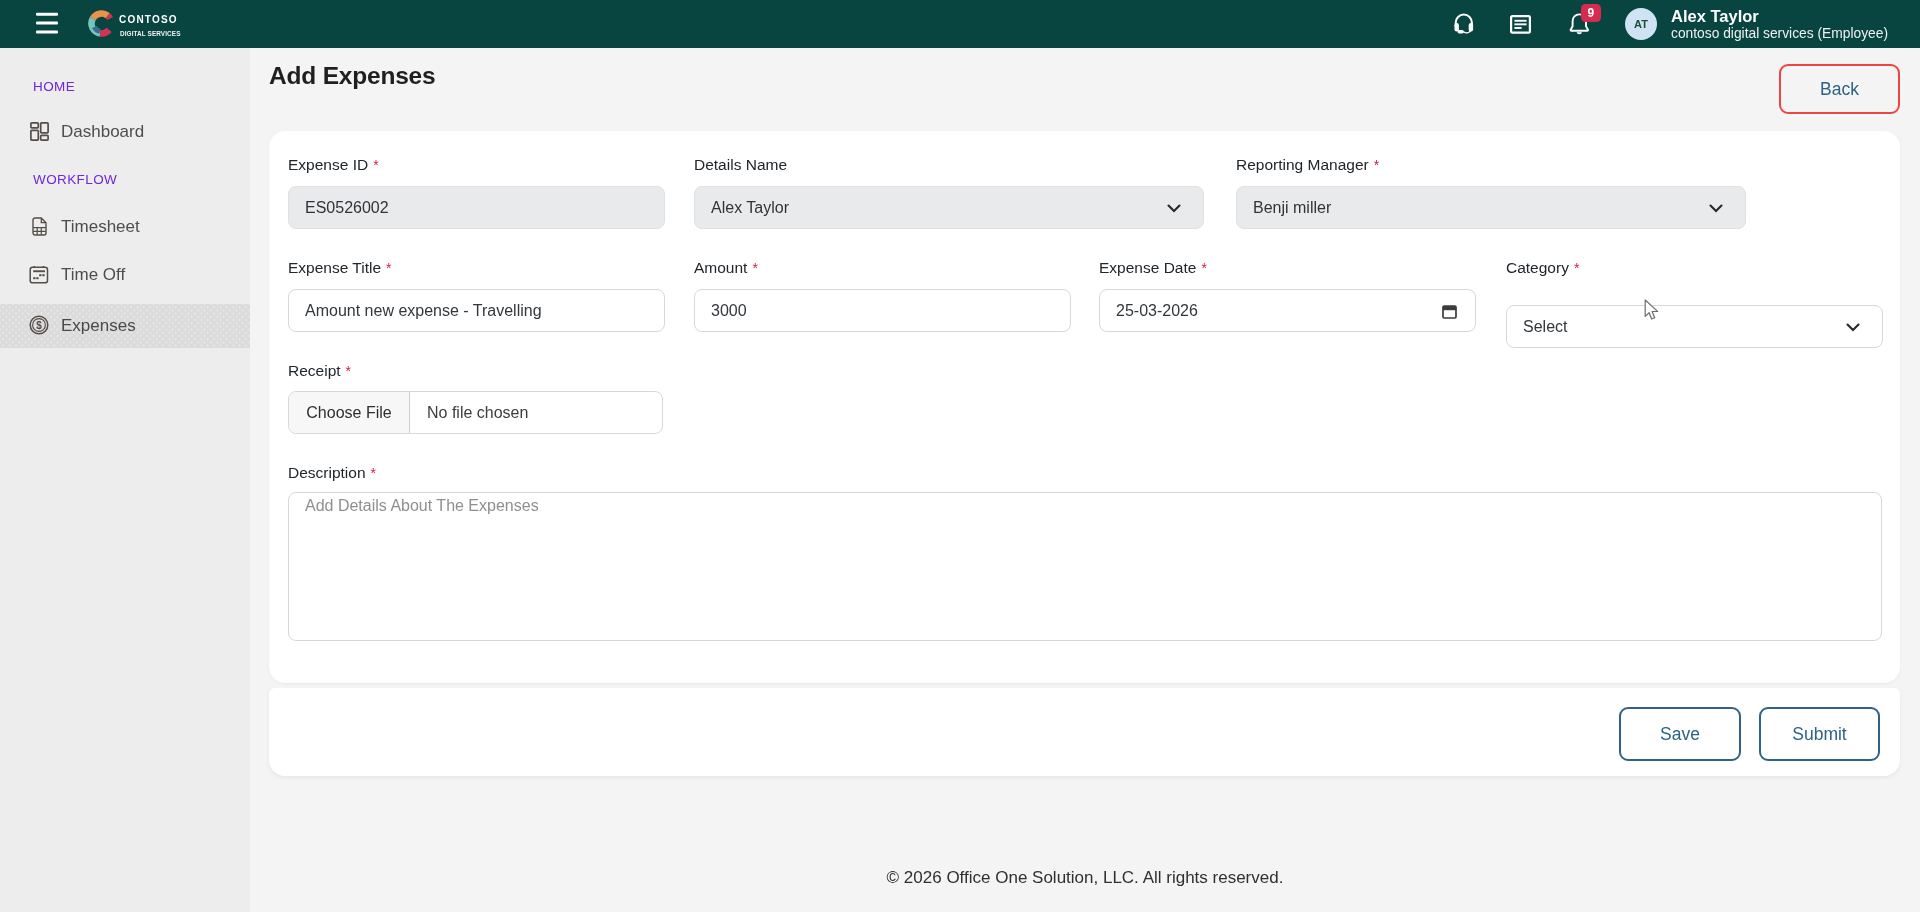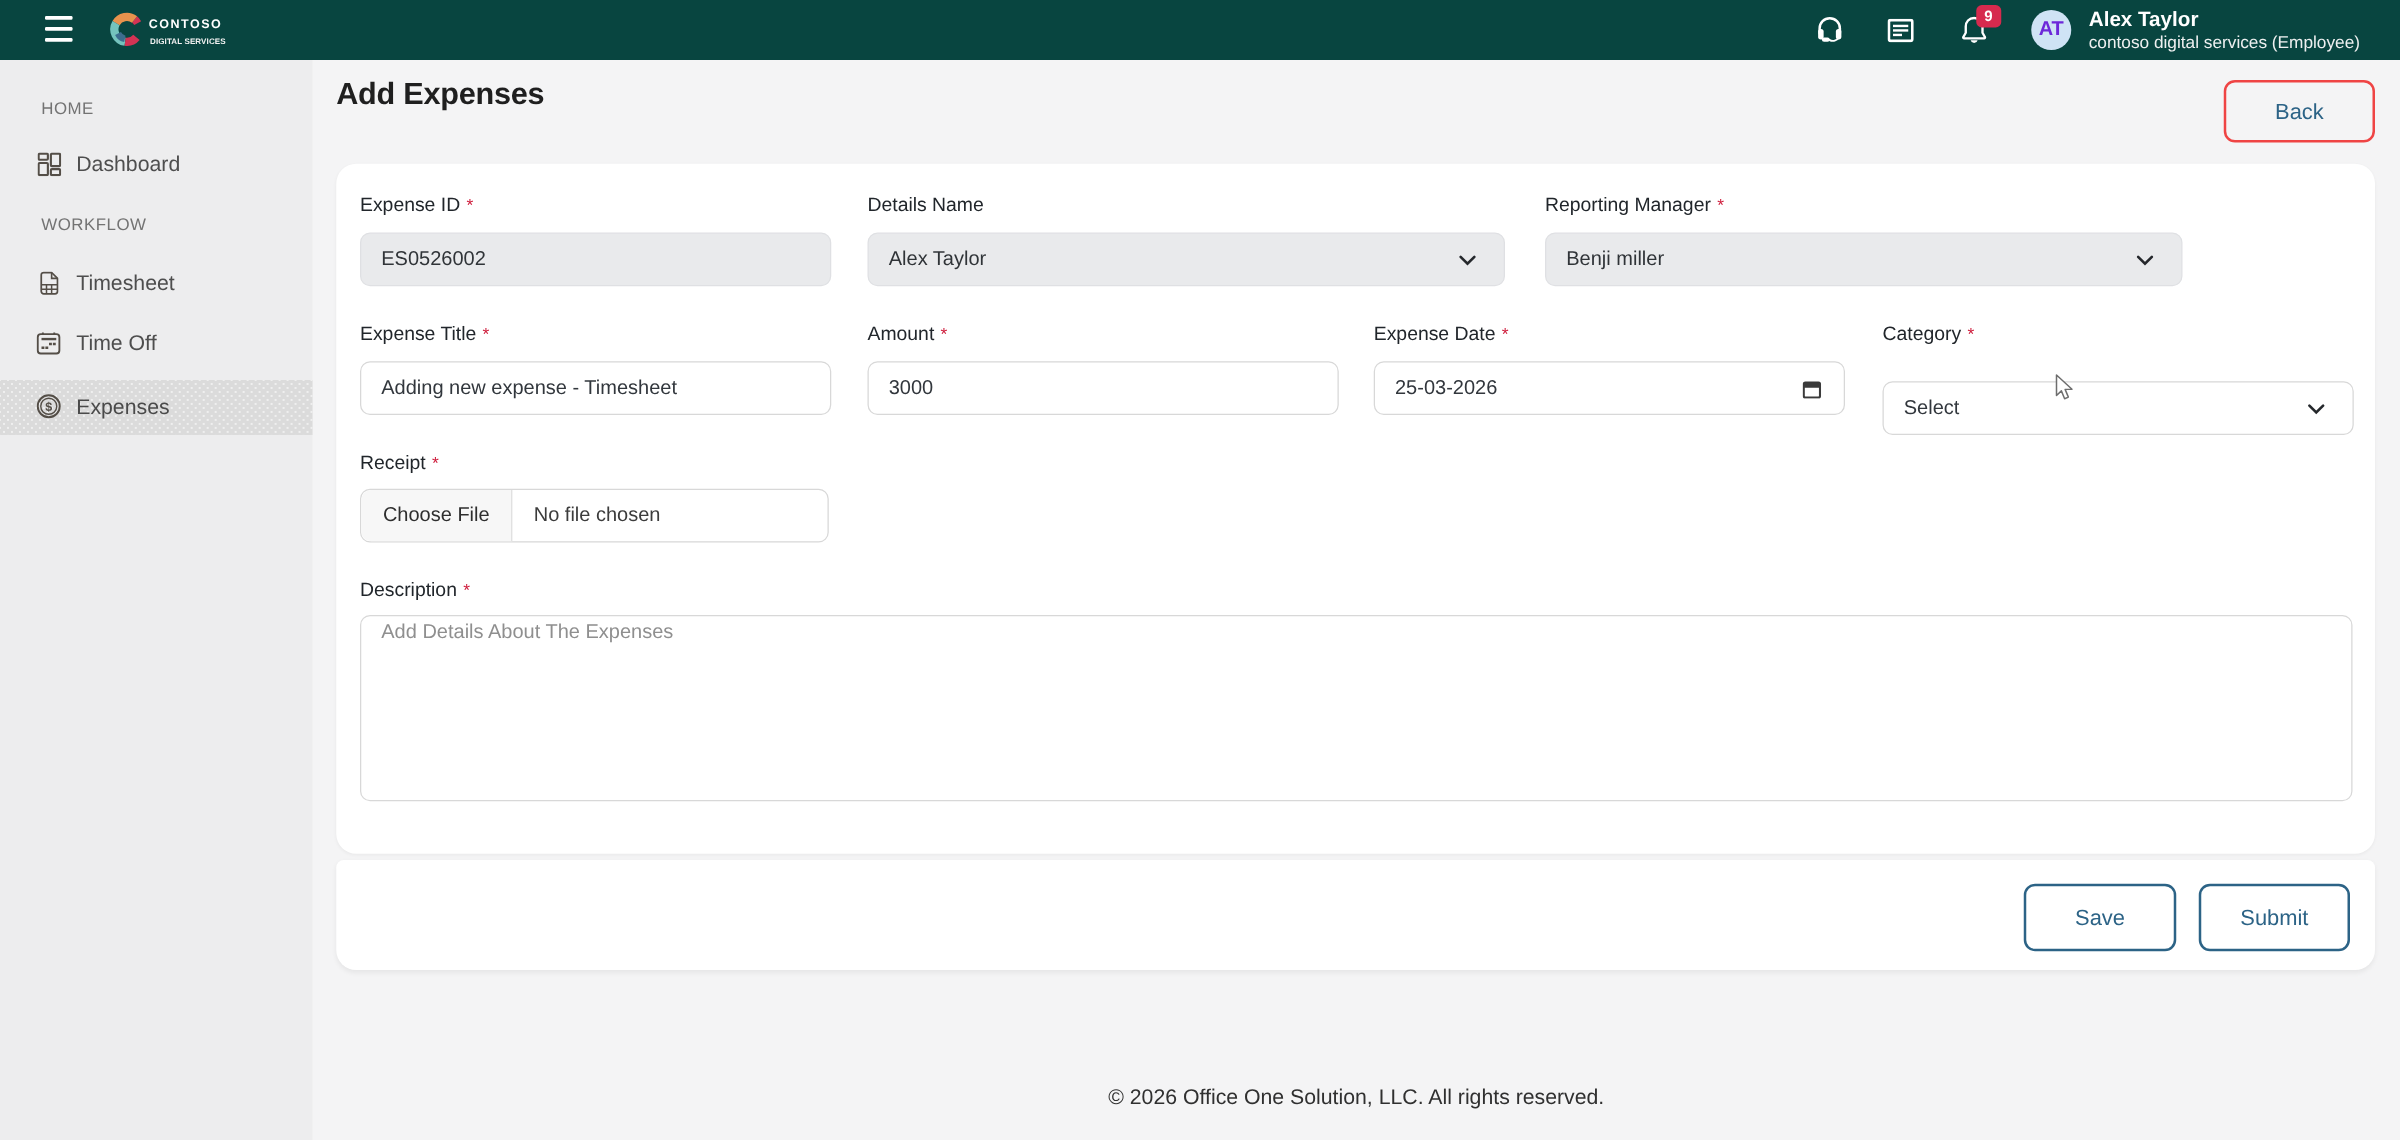--- a/index.html
+++ b/index.html
@@ -5,21 +5,21 @@
   * { margin:0; padding:0; box-sizing:border-box; }
   html,body { width:1920px; height:912px; overflow:hidden; }
   body { font-family:"Liberation Sans", sans-serif; background:#f4f4f5; position:relative; }
   .abs { position:absolute; }
 
   
   #nav { position:absolute; left:0; top:0; width:1920px; height:48px; background:#084540; }
 
   
   #side { position:absolute; left:0; top:48px; width:250px; height:864px; background:#ededee; }
-  .sec-label { position:absolute; left:33px; font-size:13.5px; color:#737373; letter-spacing:0.4px; }
+  .sec-label { position:absolute; left:33px; font-size:13.5px; color:#6d28d9; letter-spacing:0.4px; }
   .nav-item { position:absolute; font-size:17px; color:#4e4e4e; }
   #active-row { position:absolute; left:0; top:256px; width:250px; height:44px; background:#dbdbdb;
      background-image: radial-gradient(rgba(255,255,255,0.55) 0.8px, transparent 1px), radial-gradient(rgba(255,255,255,0.55) 0.8px, transparent 1px);
      background-size:6.4px 6.4px; background-position:0 0, 3.2px 3.2px; }
 
   
   #title { position:absolute; left:269px; top:62px; font-size:24.5px; font-weight:700; color:#1f1f1f; letter-spacing:-0.2px; }
   #back-btn { position:absolute; left:1779px; top:64px; width:121px; height:50px; border:2px solid #ef4444; border-radius:9px; color:#2c6386; font-size:17.5px; display:flex; align-items:center; justify-content:center; }
 
   #card { position:absolute; left:269px; top:131px; width:1631px; height:552px; background:#fff; border-radius:16px; box-shadow:0 1px 3px rgba(0,0,0,0.05); }
@@ -71,21 +71,21 @@
     <rect x="4.4" y="8.4" width="12.2" height="1.9" fill="#fff"></rect>
     <rect x="4.4" y="12" width="7.2" height="1.9" fill="#fff"></rect>
   </svg>
 
   <svg class="abs" style="left:1569px; top:13px;" width="21" height="22" viewBox="0 0 21 22">
     <path d="M 10.3 1.4 C 6.2 1.4 3.6 4.4 3.6 8.2 L 3.6 13.2 L 1.7 16.6 A 0.7 0.7 0 0 0 2.3 17.7 L 18.3 17.7 A 0.7 0.7 0 0 0 18.9 16.6 L 17 13.2 L 17 8.2 C 17 4.4 14.4 1.4 10.3 1.4 Z" fill="none" stroke="#fff" stroke-width="1.9" stroke-linejoin="round"></path>
     <path d="M 7.5 19.2 A 2.9 2.9 0 0 0 13.1 19.2 Z" fill="#fff"></path>
   </svg>
   <div class="abs" style="left:1581px; top:4px; width:19.5px; height:18px; background:#d62a4e; border-radius:4.5px; color:#fff; font-size:12px; font-weight:700; display:flex; align-items:center; justify-content:center;">9</div>
 
-  <div class="abs" style="left:1625px; top:8px; width:32px; height:32px; border-radius:50%; background:#cfe3f5; color:#6d28d9; font-size:16px; font-weight:700; display:flex; align-items:center; justify-content:center;">AT</div>
+  <div class="abs" style="left:1625px; top:8px; width:32px; height:32px; border-radius:50%; background:#cfe3f5; color:#14532d; font-size:11px; font-weight:700; display:flex; align-items:center; justify-content:center;">AT</div>
   <div class="abs" style="left:1671px; top:7px; color:#fff; font-size:16.5px; font-weight:700;">Alex Taylor</div>
   <div class="abs" style="left:1671px; top:26px; color:#eef0f0; font-size:13.8px;">contoso digital services (Employee)</div>
 </div>
 
 <div id="side">
   <div id="active-row"></div>
   <div class="sec-label" style="top:31px;">HOME</div>
 
   <svg class="abs" style="left:30px; top:74px;" width="19" height="19" viewBox="0 0 19 19">
     <g fill="none" stroke="#544e47" stroke-width="1.7">
@@ -143,21 +143,21 @@
 </div>
 
 <label class="f" style="left:1236px; top:156px;">Reporting Manager<span class="req">*</span></label>
 <div class="inp dis" style="left:1236px; top:186px; width:510px;">Benji miller
   <svg class="chev" width="14" height="9" viewBox="0 0 14 9">
       <path d="M1.5 1.5 L7 7 L12.5 1.5" fill="none" stroke="#25282c" stroke-width="2.1" stroke-linecap="round"></path>
     </svg>
 </div>
 
 <label class="f" style="left:288px; top:259px;">Expense Title<span class="req">*</span></label>
-<div class="inp" style="left:288px; top:289px; width:377px;">Adding new expense - Timesheet</div>
+<div class="inp" style="left:288px; top:289px; width:377px;">Amount new expense - Travelling</div>
 
 <label class="f" style="left:694px; top:259px;text-align:right;">Amount<span class="req">*</span></label>
 <div class="inp" style="left:694px; top:289px; width:377px;">3000</div>
 
 <label class="f" style="left:1099px; top:259px;">Expense Date<span class="req">*</span></label>
 <div class="inp" style="left:1099px; top:289px; width:377px;">25-03-2026
   <svg class="abs" style="right:18px; top:14px;" width="15" height="15" viewBox="0 0 15 15">
     <rect x="1" y="2" width="13" height="12" rx="1.2" fill="none" stroke="#3b3b3b" stroke-width="1.7"></rect>
     <rect x="1" y="2" width="13" height="4.2" fill="#3b3b3b"></rect>
   </svg>

